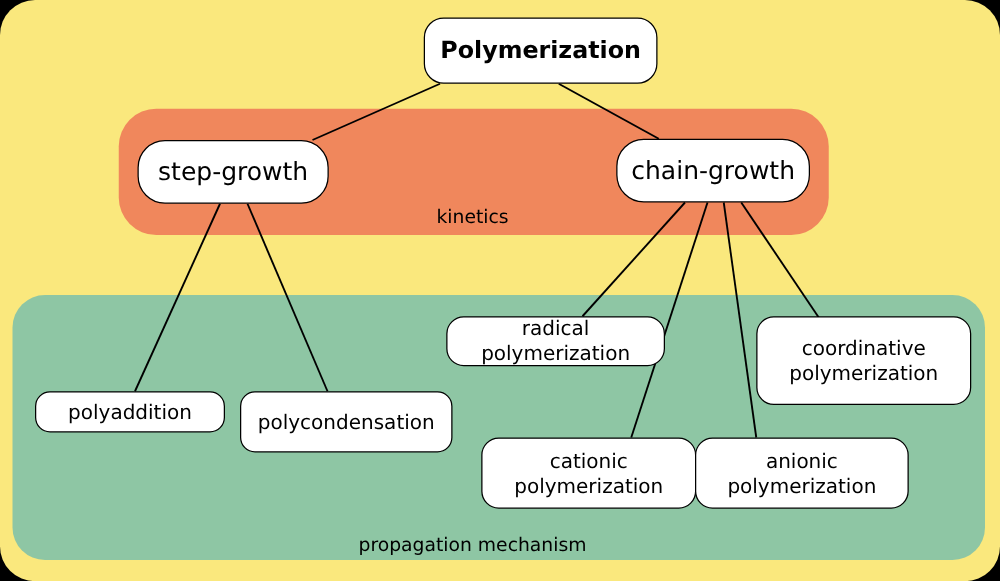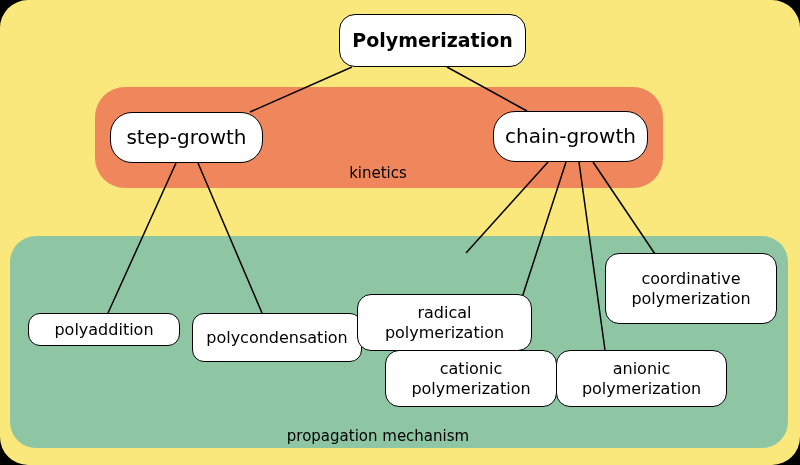--- a/index.html
+++ b/index.html
@@ -82,21 +82,21 @@
     font-size: 16px;
     white-space: nowrap;
   }
   .node-polyaddition   { left: 28px;  top: 313px; width: 152px; height: 33px; }
   .node-polycond       { left: 192px; top: 313px; width: 170px; height: 49px; }
   .node-two-line {
     border-radius: 14px;
     font-size: 16px;
     padding: 2px 10px;
   }
-  .node-radical        { left: 357px; top: 253px; width: 175px; height: 57px; margin-top: 41px; }
+  .node-radical        { left: 357px; top: 253px; width: 175px; height: 40px; }
   .node-coordinative   { left: 605px; top: 253px; width: 172px; height: 71px; }
   .node-cationic       { left: 385px; top: 350px; width: 172px; height: 57px; border-radius: 14px; }
   .node-anionic        { left: 556px; top: 350px; width: 171px; height: 57px; }
   .band-label {
     position: absolute;
     z-index: 3;
     color: #000000;
     font-size: 15px;
     text-align: center;
   }

